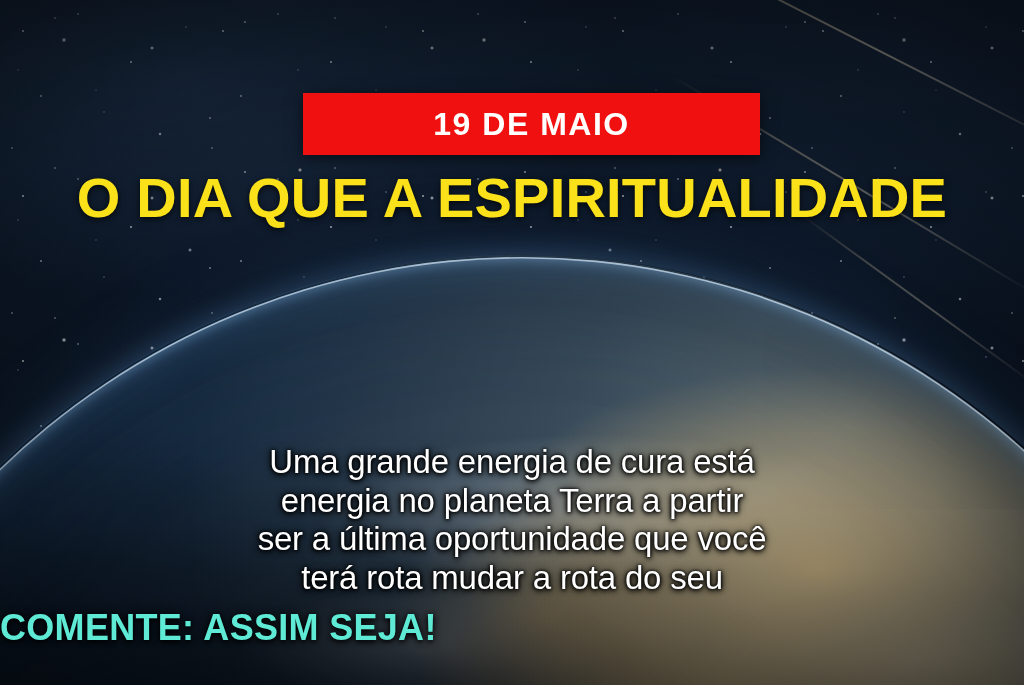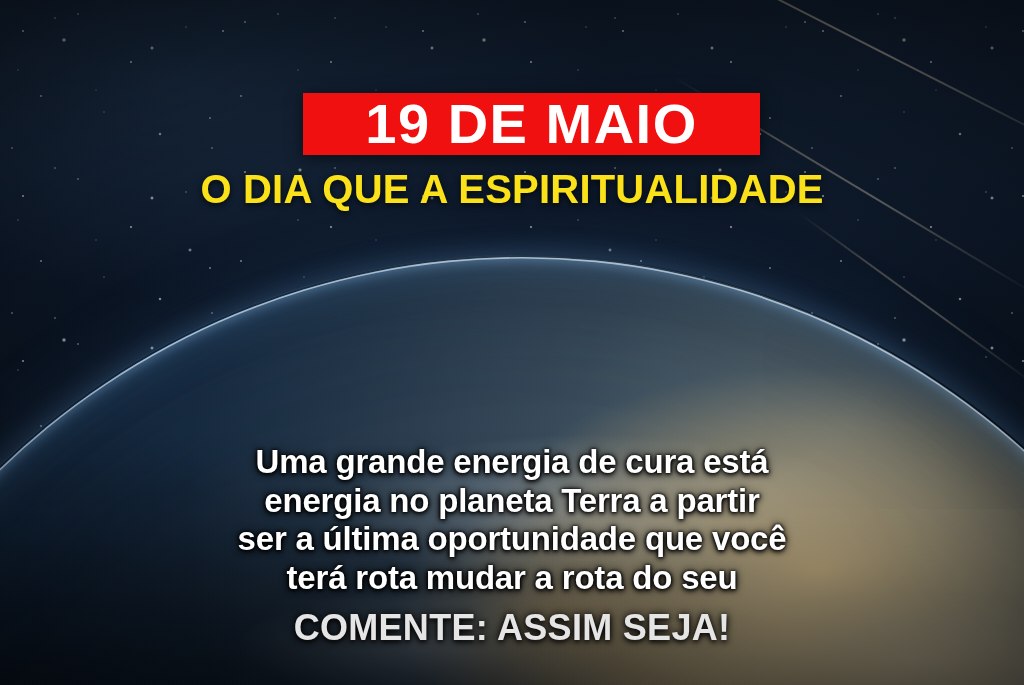--- a/index.html
+++ b/index.html
@@ -174,70 +174,70 @@
     width: 457px;
     height: 62px;
     background: #f01010;
     display: flex;
     align-items: center;
     justify-content: center;
     box-shadow: 0 3px 14px rgba(0,0,0,0.55);
   }
   .date-banner-text {
     color: #ffffff;
-    font-size: 56px;
+    font-size: 32px;
     font-weight: 800;
     letter-spacing: 1.5px;
     line-height: 1;
     white-space: nowrap;
     font-stretch: condensed;
   }
 
   .headline {
     position: absolute;
     top: 166px;
     left: 0;
     right: 0;
     text-align: center;
     color: #fae11a;
-    font-size: 40px;
+    font-size: 56px;
     font-weight: 800;
     line-height: 1.16;
     letter-spacing: 0.2px;
     text-shadow: 0 2px 6px rgba(0,0,0,0.75);
     padding: 0 40px;
   }
   .headline .hl-line { display: block; white-space: nowrap; }
 
   .body-copy {
     position: absolute;
     top: 443px;
     left: 50px;
     right: 50px;
     text-align: center;
     color: #ffffff;
     font-size: 33px;
-    font-weight: 700;
+    font-weight: 400;
     line-height: 1.17;
     letter-spacing: -0.2px;
     text-shadow:
        0 0 8px rgba(0,0,0,0.95),
        0 2px 5px rgba(0,0,0,0.90),
       -1px 0 3px rgba(0,0,0,0.70),
        1px 0 3px rgba(0,0,0,0.70);
   }
   .body-copy .bc-line { display: block; white-space: nowrap; }
 
   .cta {
     position: absolute;
     top: 610px;
     left: 0;
     right: 0;
-    text-align: center;
-    color: #e5e5e5;
+    text-align: left;
+    color: #5eead4;
     font-size: 36px;
     font-weight: 800;
     letter-spacing: 0.3px;
     line-height: 1;
     text-shadow:
       0 0 9px rgba(0,0,0,0.92),
       0 2px 5px rgba(0,0,0,0.85);
     white-space: nowrap;
   }
 </style>

